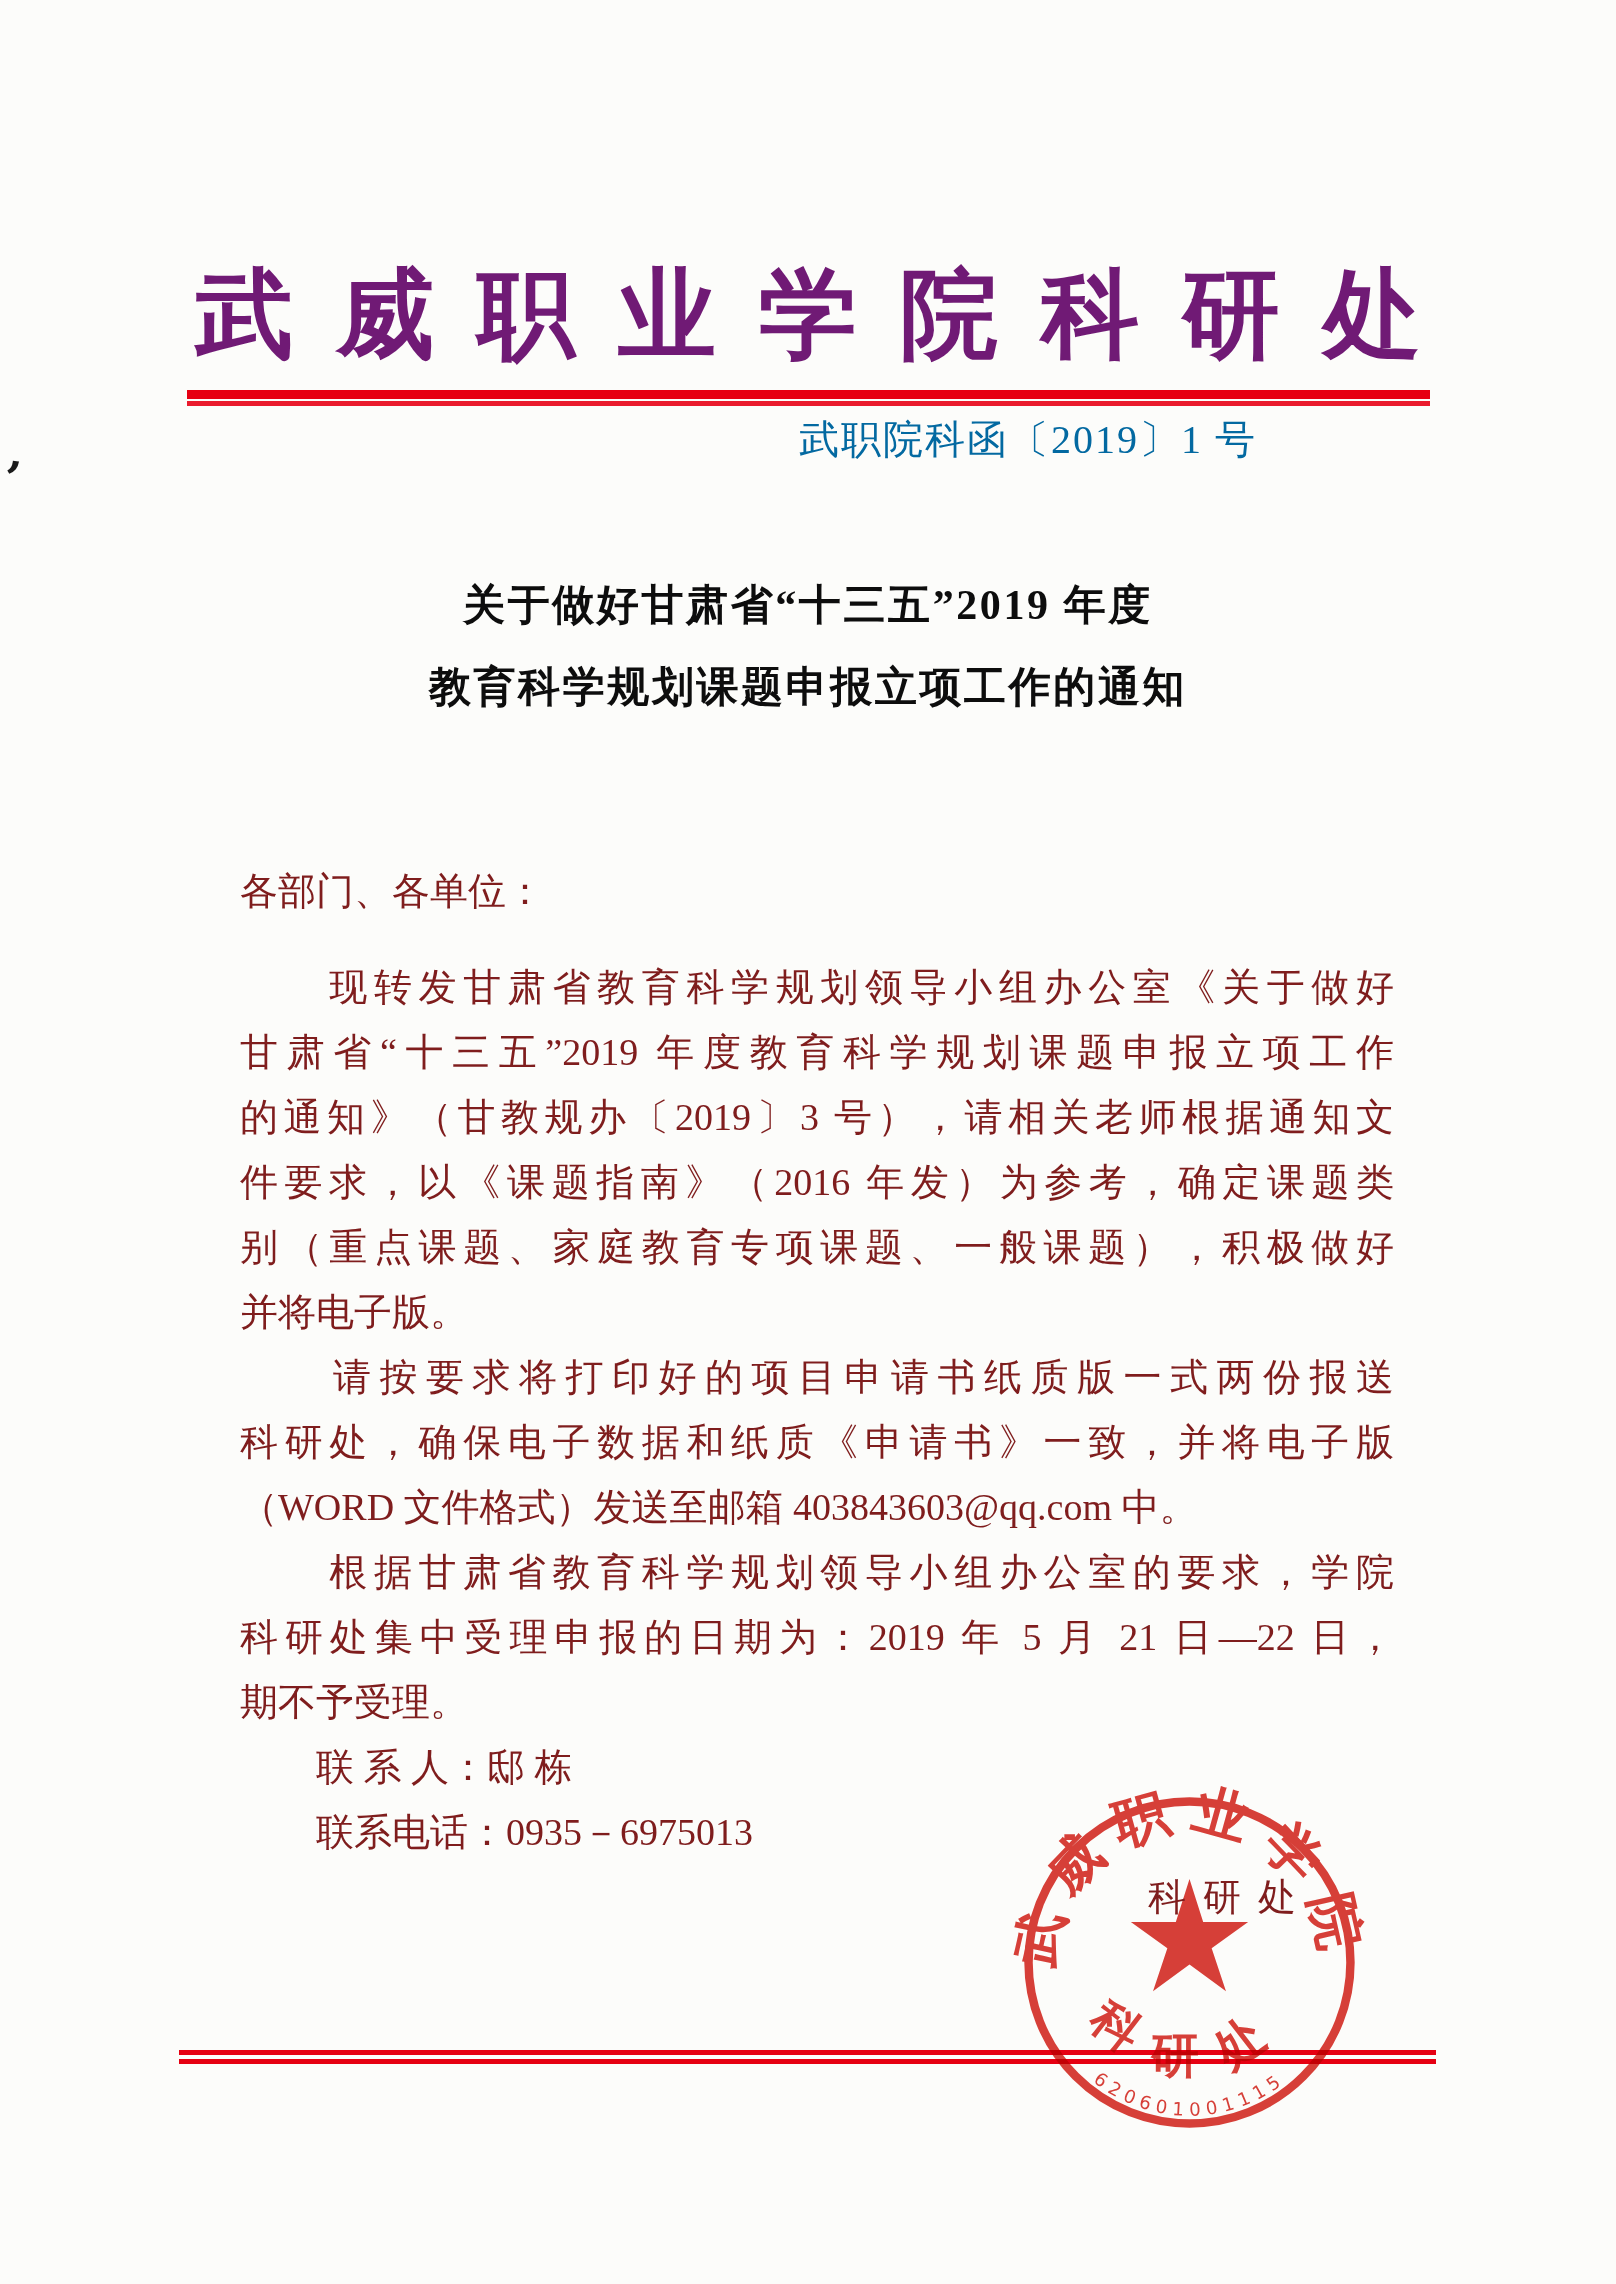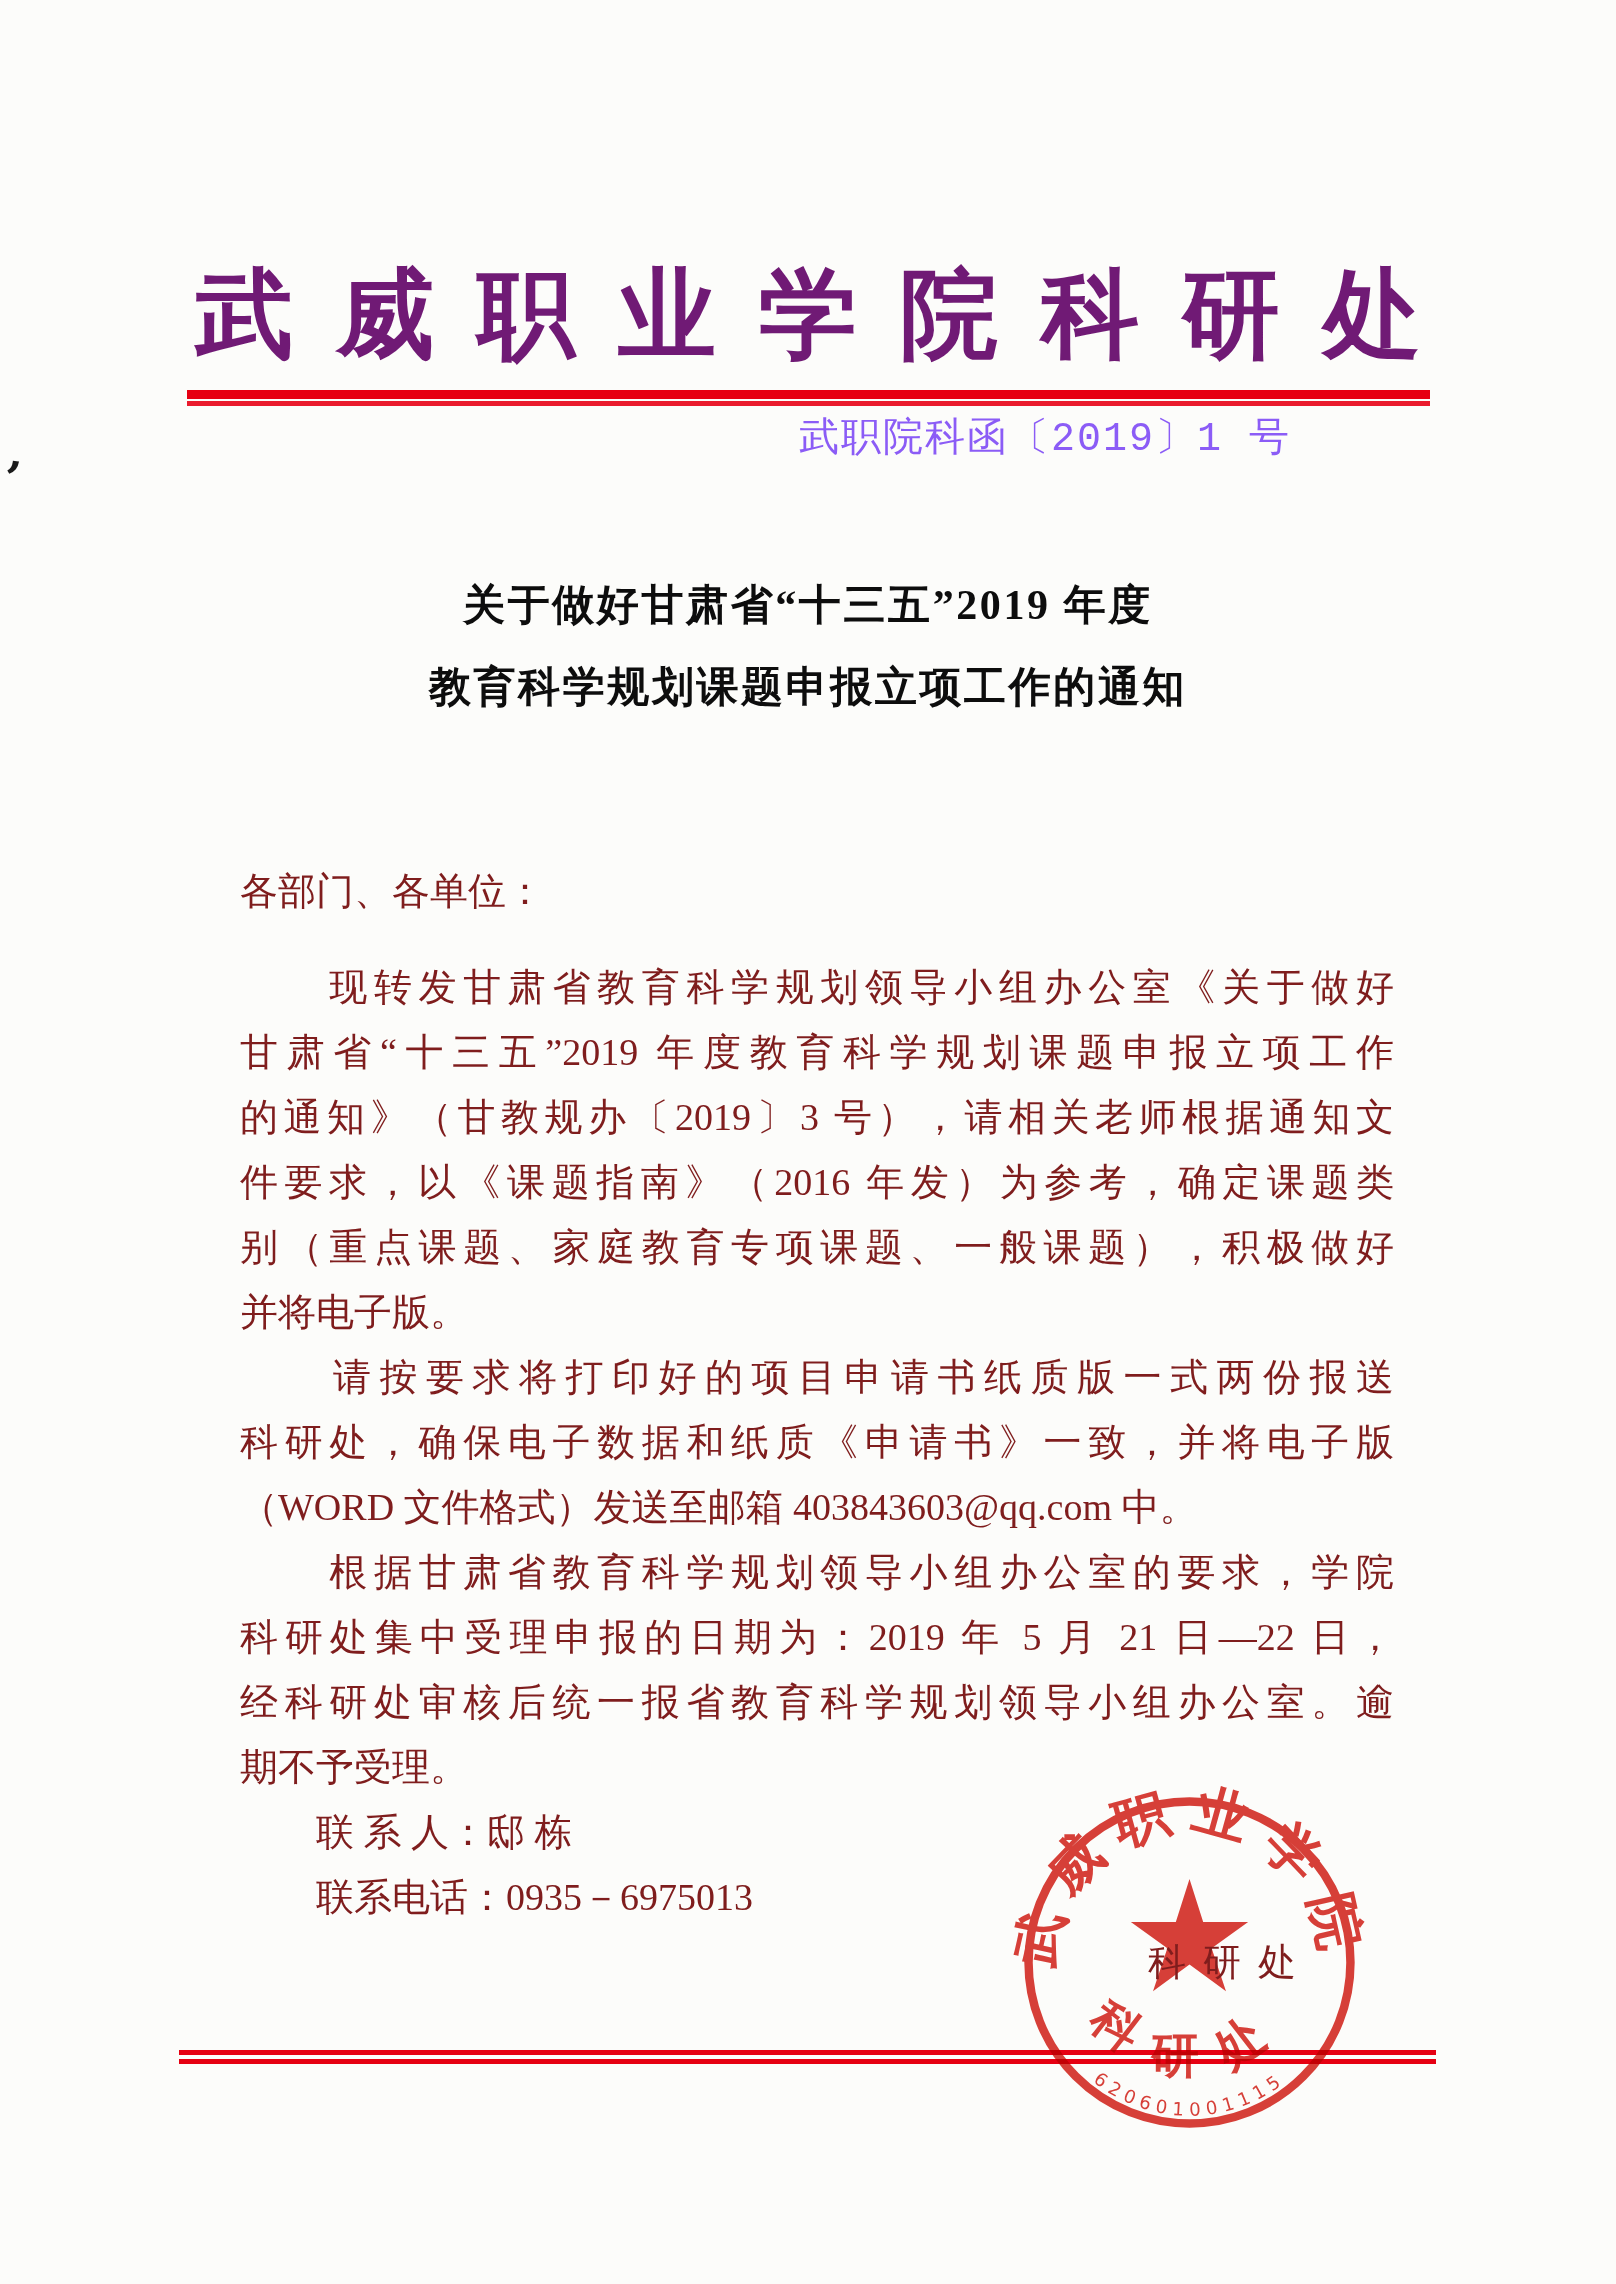--- a/index.html
+++ b/index.html
@@ -33,23 +33,22 @@
     background:#e60012;
   }
   .rule-thin{
     position:absolute;left:187px;top:401px;width:1243px;height:5.2px;
     background:#ea1b2d;
   }
   .doc-number{
     position:absolute;left:799px;top:410px;
     font-size:40px;line-height:59px;
     letter-spacing:2px;
-    color:#8b5cf6;
+    color:#0369a1;
     white-space:nowrap;
-    font-family:Liberation Mono, monospace;
   }
   .doc-title{
     position:absolute;left:0;top:564px;width:1616px;
     text-align:center;
     font-weight:700;
     font-size:42px;line-height:82px;
     letter-spacing:2.6px;
     color:#0d0d0d;
   }
   .body-flow{
@@ -111,21 +110,20 @@
         <div class="line justify">甘肃省“十三五”2019 年度教育科学规划课题申报立项工作</div>
         <div class="line justify">的通知》（甘教规办〔2019〕3 号），请相关老师根据通知文</div>
         <div class="line justify">件要求，以《课题指南》（2016 年发）为参考，确定课题类</div>
         <div class="line justify">别（重点课题、家庭教育专项课题、一般课题），积极做好</div>
         <div class="line">并将电子版。</div>
         <div class="line justify">　　请按要求将打印好的项目申请书纸质版一式两份报送</div>
         <div class="line justify">科研处，确保电子数据和纸质《申请书》一致，并将电子版</div>
         <div class="line">（WORD 文件格式）发送至邮箱 403843603@qq.com 中。</div>
         <div class="line justify">　　根据甘肃省教育科学规划领导小组办公室的要求，学院</div>
         <div class="line justify">科研处集中受理申报的日期为：2019 年 5 月 21 日—22 日，</div>
-        <div class="line justify">经科研处审核后统一报省教育科学规划领导小组办公室。逾</div>
         <div class="line">期不予受理。</div>
         <div class="line">　　联 系 人：邸 栋</div>
         <div class="line">　　联系电话：0935－6975013</div>
       </div>
     <div class="line sig">科研处</div>
   </div>
 
   <div class="rule-bottom-1"></div>
   <div class="rule-bottom-2"></div>
 

